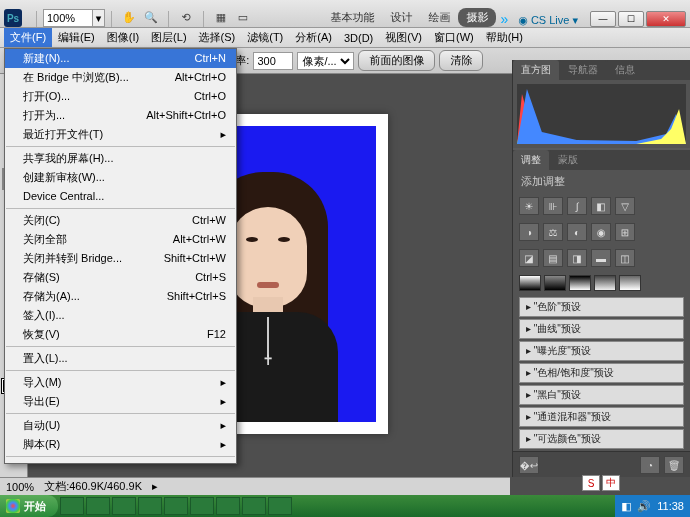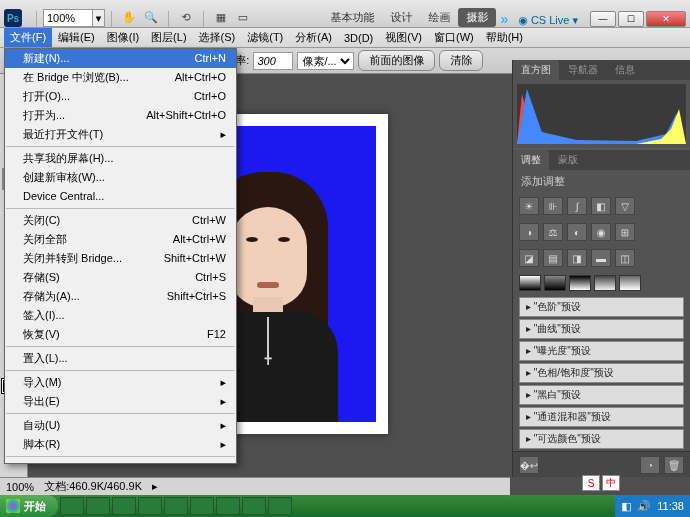--- a/index.html
+++ b/index.html
@@ -5,21 +5,21 @@
 *{box-sizing:border-box;margin:0;padding:0;font-family:"Microsoft YaHei",SimSun,sans-serif;font-size:11px;user-select:none}
 body{width:690px;height:517px;background:#4e4e4e;overflow:hidden;position:relative}
 .titlebar{height:28px;background:linear-gradient(#e8e8e8,#d0d0d0);display:flex;align-items:flex-end;padding:0 4px;border-bottom:1px solid #999}
 .titlebar .logo{width:18px;height:18px;background:#0a2a5c;border-radius:3px;color:#4ab;display:flex;align-items:center;justify-content:center;font-weight:bold;font-size:10px;margin-right:8px}
 .titlebar .sep{width:1px;height:16px;background:#aaa;margin:0 6px}
 .titlebar input{width:50px;height:18px;border:1px solid #999;padding:0 3px;background:#fff}
 .titlebar .dd{width:12px;height:18px;border:1px solid #999;border-left:0;background:#eee;display:flex;align-items:center;justify-content:center}
 .titlebar .tool{width:20px;height:20px;display:flex;align-items:center;justify-content:center;margin:0 1px;color:#444}
 .titlebar .spacer{flex:1}
 .titlebar .workspace{padding:2px 8px;color:#333;cursor:pointer}
-.titlebar .workspace.active{background:#5a5a5a;color:#fff;border-radius:3px}
+.titlebar .workspace.active{background:#5a5a5a;color:#fff;border-radius:8px}
 .titlebar .arrows{color:#0af;font-size:14px;margin:0 4px}
 .titlebar .cslive{color:#069;margin:0 6px}
 .winbtns{display:flex;gap:2px;margin-left:6px}
 .winbtns div{width:26px;height:16px;border:1px solid #888;background:linear-gradient(#f8f8f8,#ddd);display:flex;align-items:center;justify-content:center;font-size:9px;border-radius:2px}
 .winbtns .close{background:linear-gradient(#e88,#c33);color:#fff;width:40px}
 .menubar{height:20px;background:linear-gradient(#e8e8e8,#d8d8d8);display:flex;align-items:center;padding:0 4px;border-bottom:1px solid #999}
 .menubar span{padding:2px 6px;cursor:pointer}
 .menubar span.open{background:#3875d7;color:#fff}
 .optbar{height:26px;background:linear-gradient(#d8d8d8,#c8c8c8);display:flex;align-items:center;padding:0 6px;gap:4px;border-bottom:1px solid #888}
 .optbar input{height:18px;border:1px solid #999;background:#fff;padding:0 3px}
@@ -114,21 +114,21 @@
 </div>
 
 <div class="optbar">
  <div class="t" style="width:24px;height:20px;border:1px solid #888;background:#ddd">✂</div>
  <span>宽度:</span>
     <input style="width: 50px;">
  <span>⇄</span>
  <span>高度:</span>
     <input style="width: 50px;">
  <span>分辨率:</span>
-    <input style="width: 40px; font-style: italic;" value="300">
+    <input style="width: 40px;" value="300">
  <select><option>像素/...</option></select>
  <div class="btn">前面的图像</div>
  <div class="btn">清除</div>
 </div>
 
 <div class="toolbox">
  <div class="t">↖</div>
  <div class="t">◫</div>
  <div class="t">⌇</div>
  <div class="t">✦</div>

